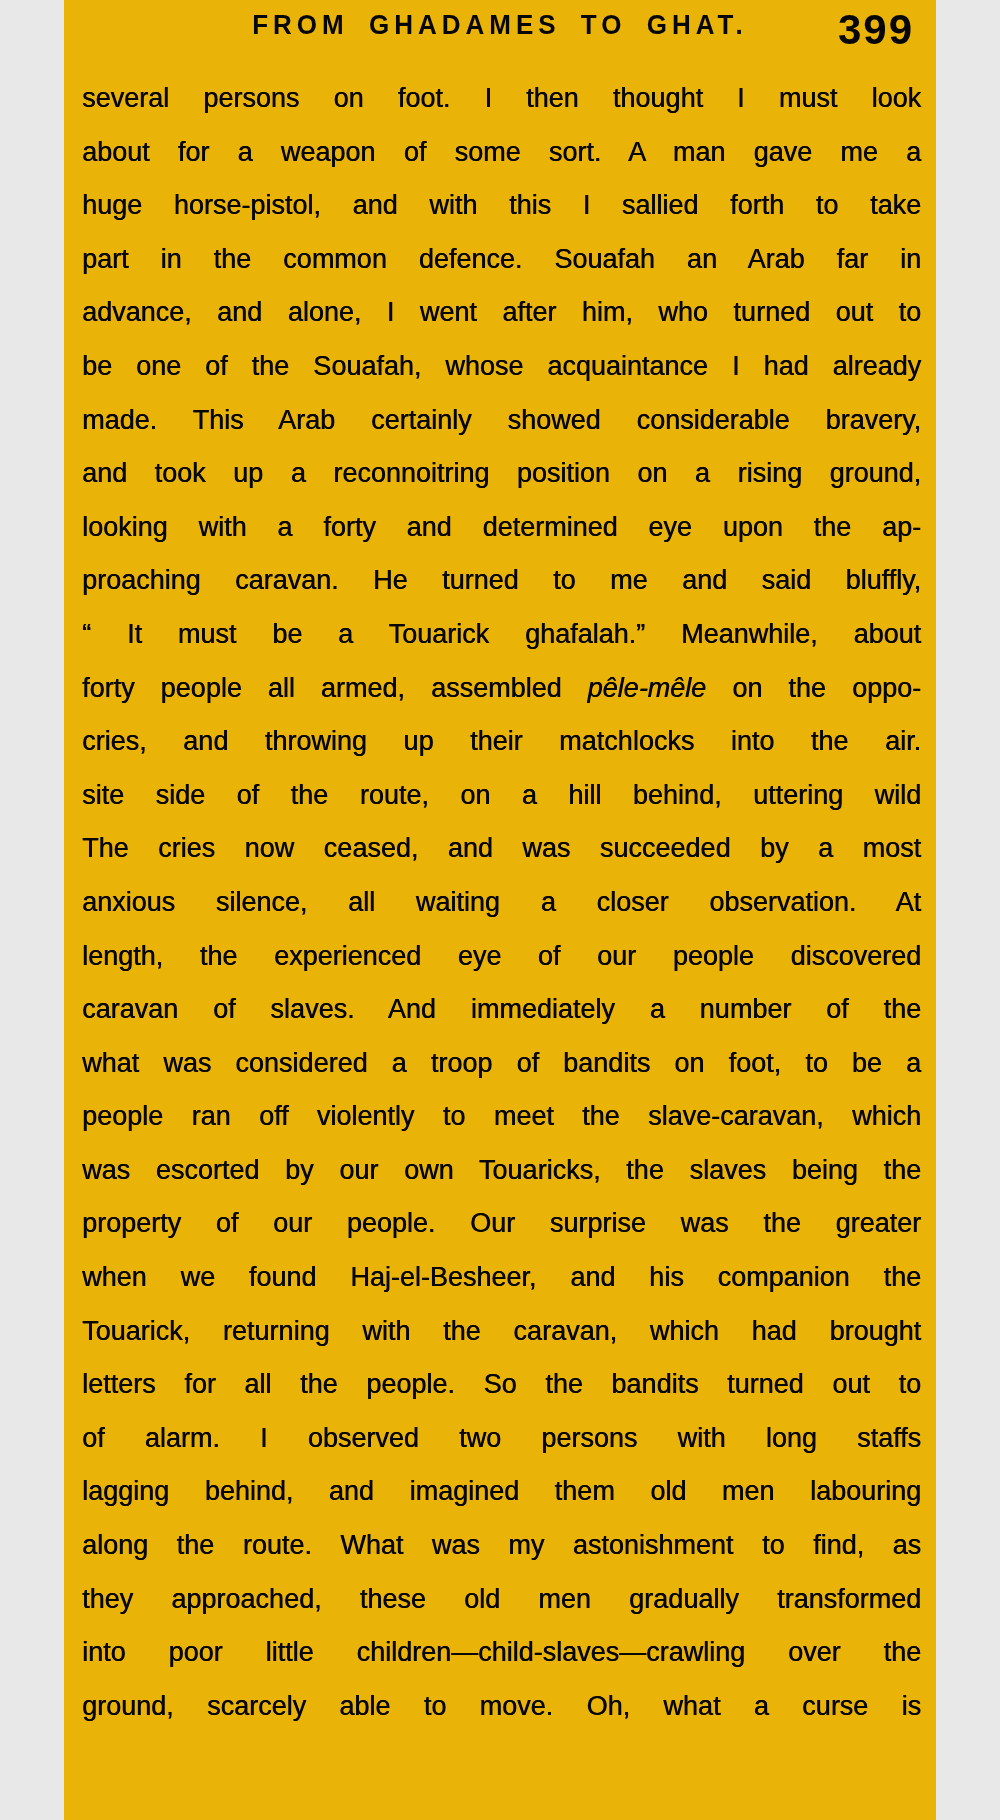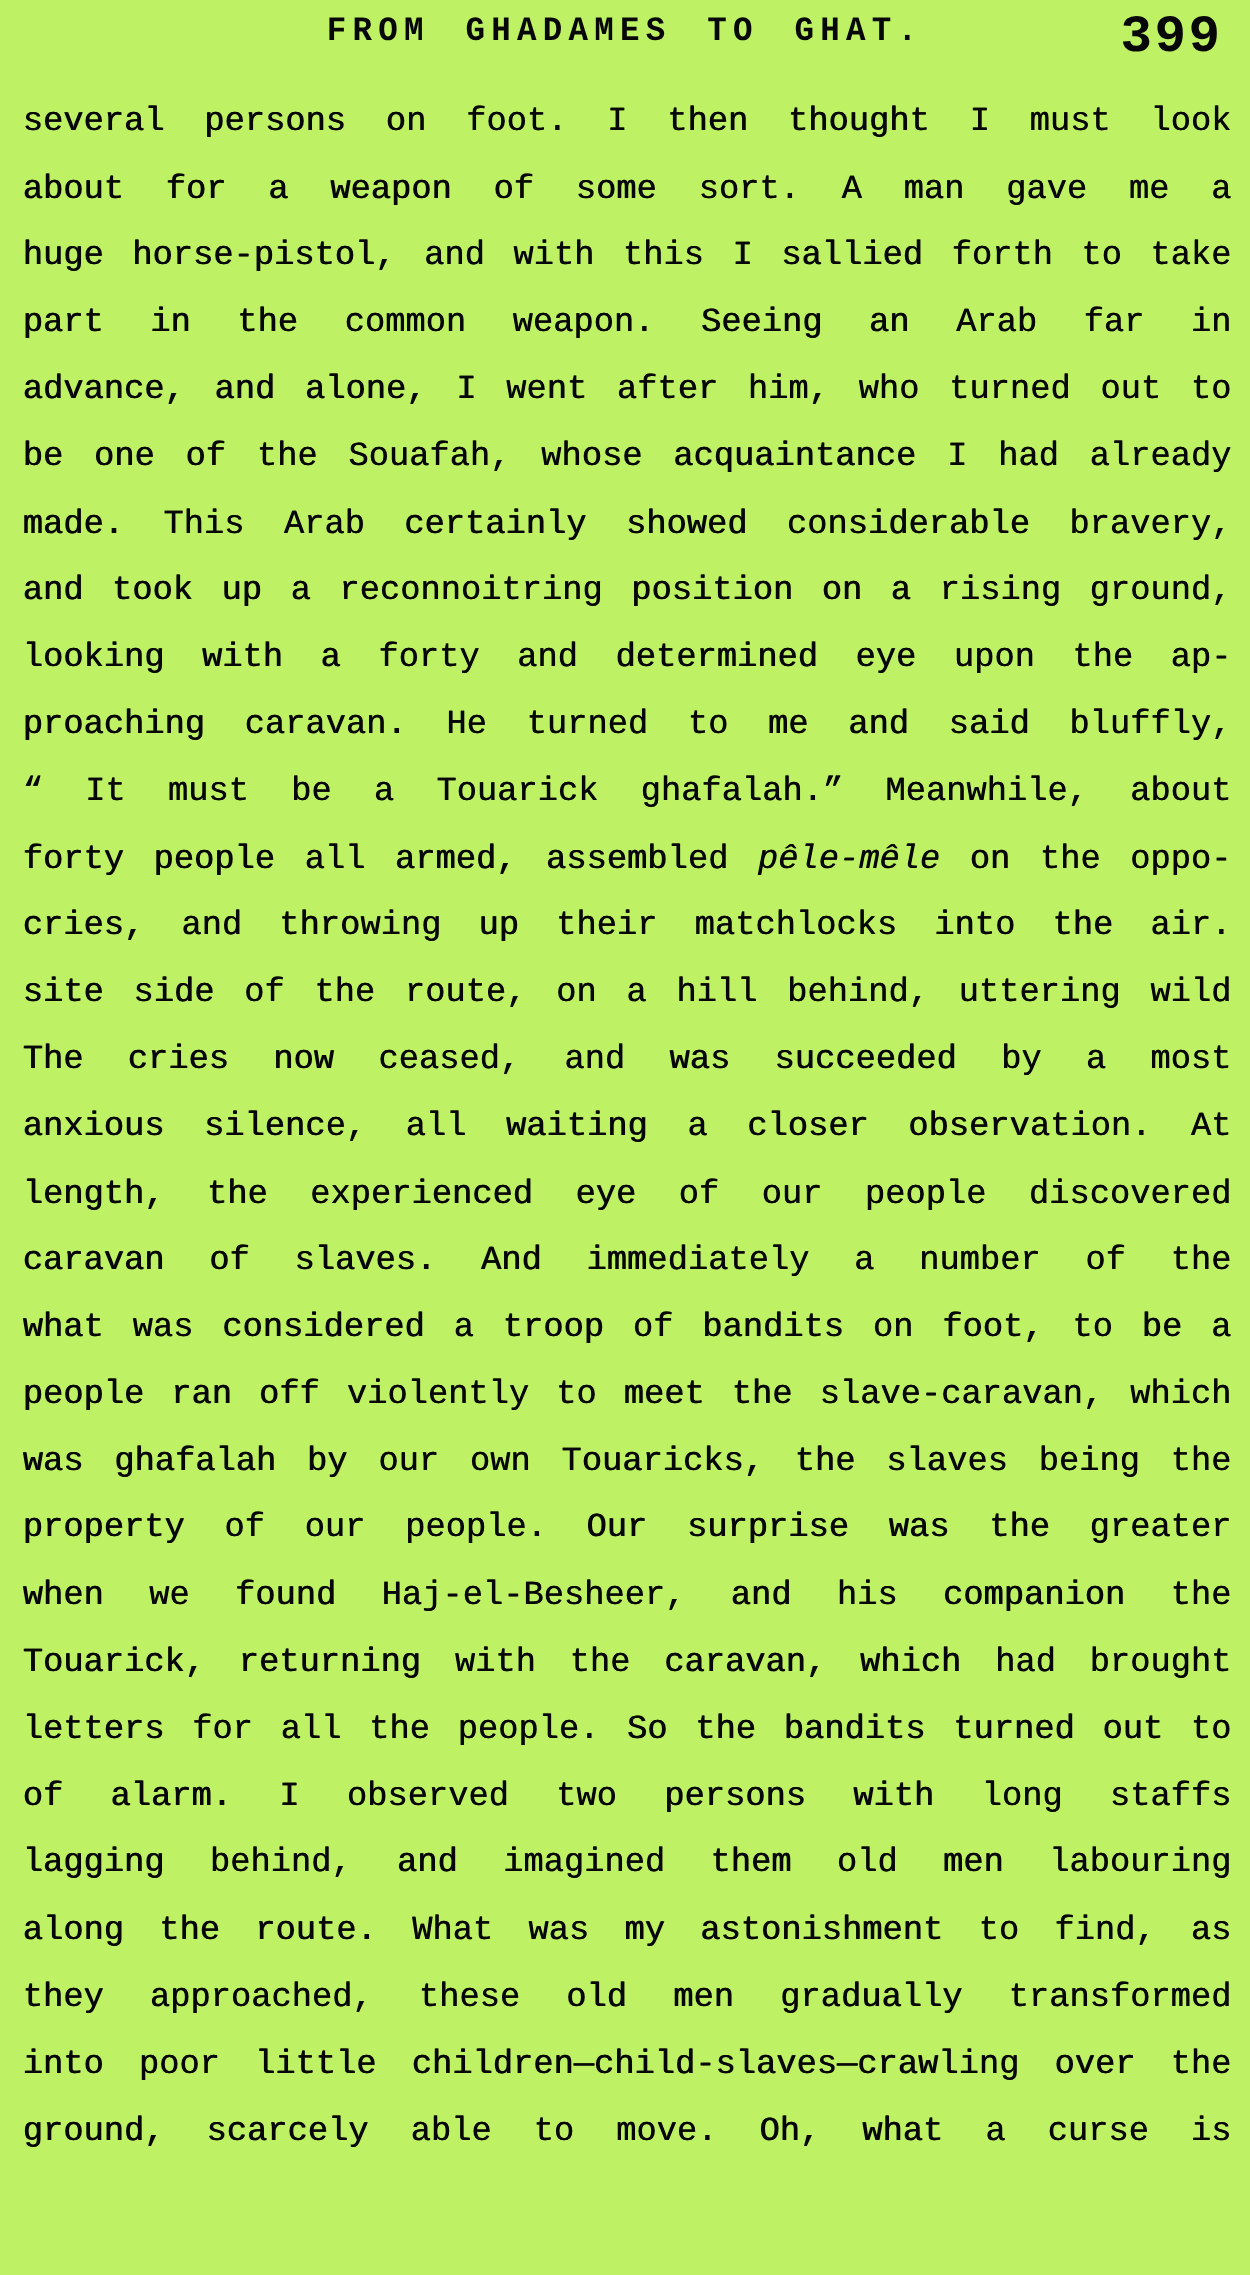--- a/index.html
+++ b/index.html
@@ -2,26 +2,26 @@
 <html><head>
 <meta charset="utf-8">
 <style>
   html, body {
     margin: 0;
     padding: 0;
     background: #e8e8e8;
   }
   .page {
     position: relative;
-    width: 1000px;
+    width: 872px;
     height: 1820px;
     margin: 0 auto;
-    background: #bef264;
+    background: #eab308;
     color: #070707;
-    font-family: Liberation Mono, monospace;
+    font-family: Liberation Sans, sans-serif;
     overflow: hidden;
     box-sizing: border-box;
   }
   .running-head {
     position: relative;
     height: 46px;
     padding-top: 10px;
   }
   .head-title {
     display: block;
@@ -64,38 +64,38 @@
 
 <div class="page">
   <header class="running-head">
     <span class="head-title">FROM GHADAMES TO GHAT.</span>
     <span class="page-num">399</span>
   </header>
   <main class="body-text">
       <div class="line"><span>several persons on foot.  I then thought I must look</span></div>
       <div class="line"><span>about for a weapon of some sort.  A man gave me a</span></div>
       <div class="line"><span>huge horse-pistol, and with this I sallied forth to take</span></div>
-      <div class="line"><span>part in the common weapon.  Seeing an Arab far in</span></div>
+      <div class="line"><span>part in the common defence.  Souafah an Arab far in</span></div>
       <div class="line"><span>advance, and alone, I went after him, who turned out to</span></div>
       <div class="line"><span>be one of the Souafah, whose acquaintance I had already</span></div>
       <div class="line"><span>made.  This Arab certainly showed considerable bravery,</span></div>
       <div class="line"><span>and took up a reconnoitring position on a rising ground,</span></div>
       <div class="line"><span>looking with a forty and determined eye upon the ap-</span></div>
       <div class="line"><span>proaching caravan.  He turned to me and said bluffly,</span></div>
       <div class="line"><span>“ It must be a Touarick ghafalah.”  Meanwhile, about</span></div>
       <div class="line"><span>forty people all armed, assembled </span><em>pêle-mêle</em><span> on the oppo-</span></div>
       <div class="line"><span>cries, and throwing up their matchlocks into the air.</span></div>
       <div class="line"><span>site side of the route, on a hill behind, uttering wild</span></div>
       <div class="line"><span>The cries now ceased, and was succeeded by a most</span></div>
       <div class="line"><span>anxious silence, all waiting a closer observation.  At</span></div>
       <div class="line"><span>length, the experienced eye of our people discovered</span></div>
       <div class="line"><span>caravan of slaves.  And immediately a number of the</span></div>
       <div class="line"><span>what was considered a troop of bandits on foot, to be a</span></div>
       <div class="line"><span>people ran off violently to meet the slave-caravan, which</span></div>
-      <div class="line"><span>was ghafalah by our own Touaricks, the slaves being the</span></div>
+      <div class="line"><span>was escorted by our own Touaricks, the slaves being the</span></div>
       <div class="line"><span>property of our people.  Our surprise was the greater</span></div>
       <div class="line"><span>when we found Haj-el-Besheer, and his companion the</span></div>
       <div class="line"><span>Touarick, returning with the caravan, which had brought</span></div>
       <div class="line"><span>letters for all the people.  So the bandits turned out to</span></div>
       <div class="line"><span>of alarm.  I observed two persons with long staffs</span></div>
       <div class="line"><span>lagging behind, and imagined them old men labouring</span></div>
       <div class="line"><span>along the route.  What was my astonishment to find, as</span></div>
       <div class="line"><span>they approached, these old men gradually transformed</span></div>
       <div class="line"><span>into poor little children—child-slaves—crawling over the</span></div>
       <div class="line"><span>ground, scarcely able to move.  Oh, what a curse is</span></div>

